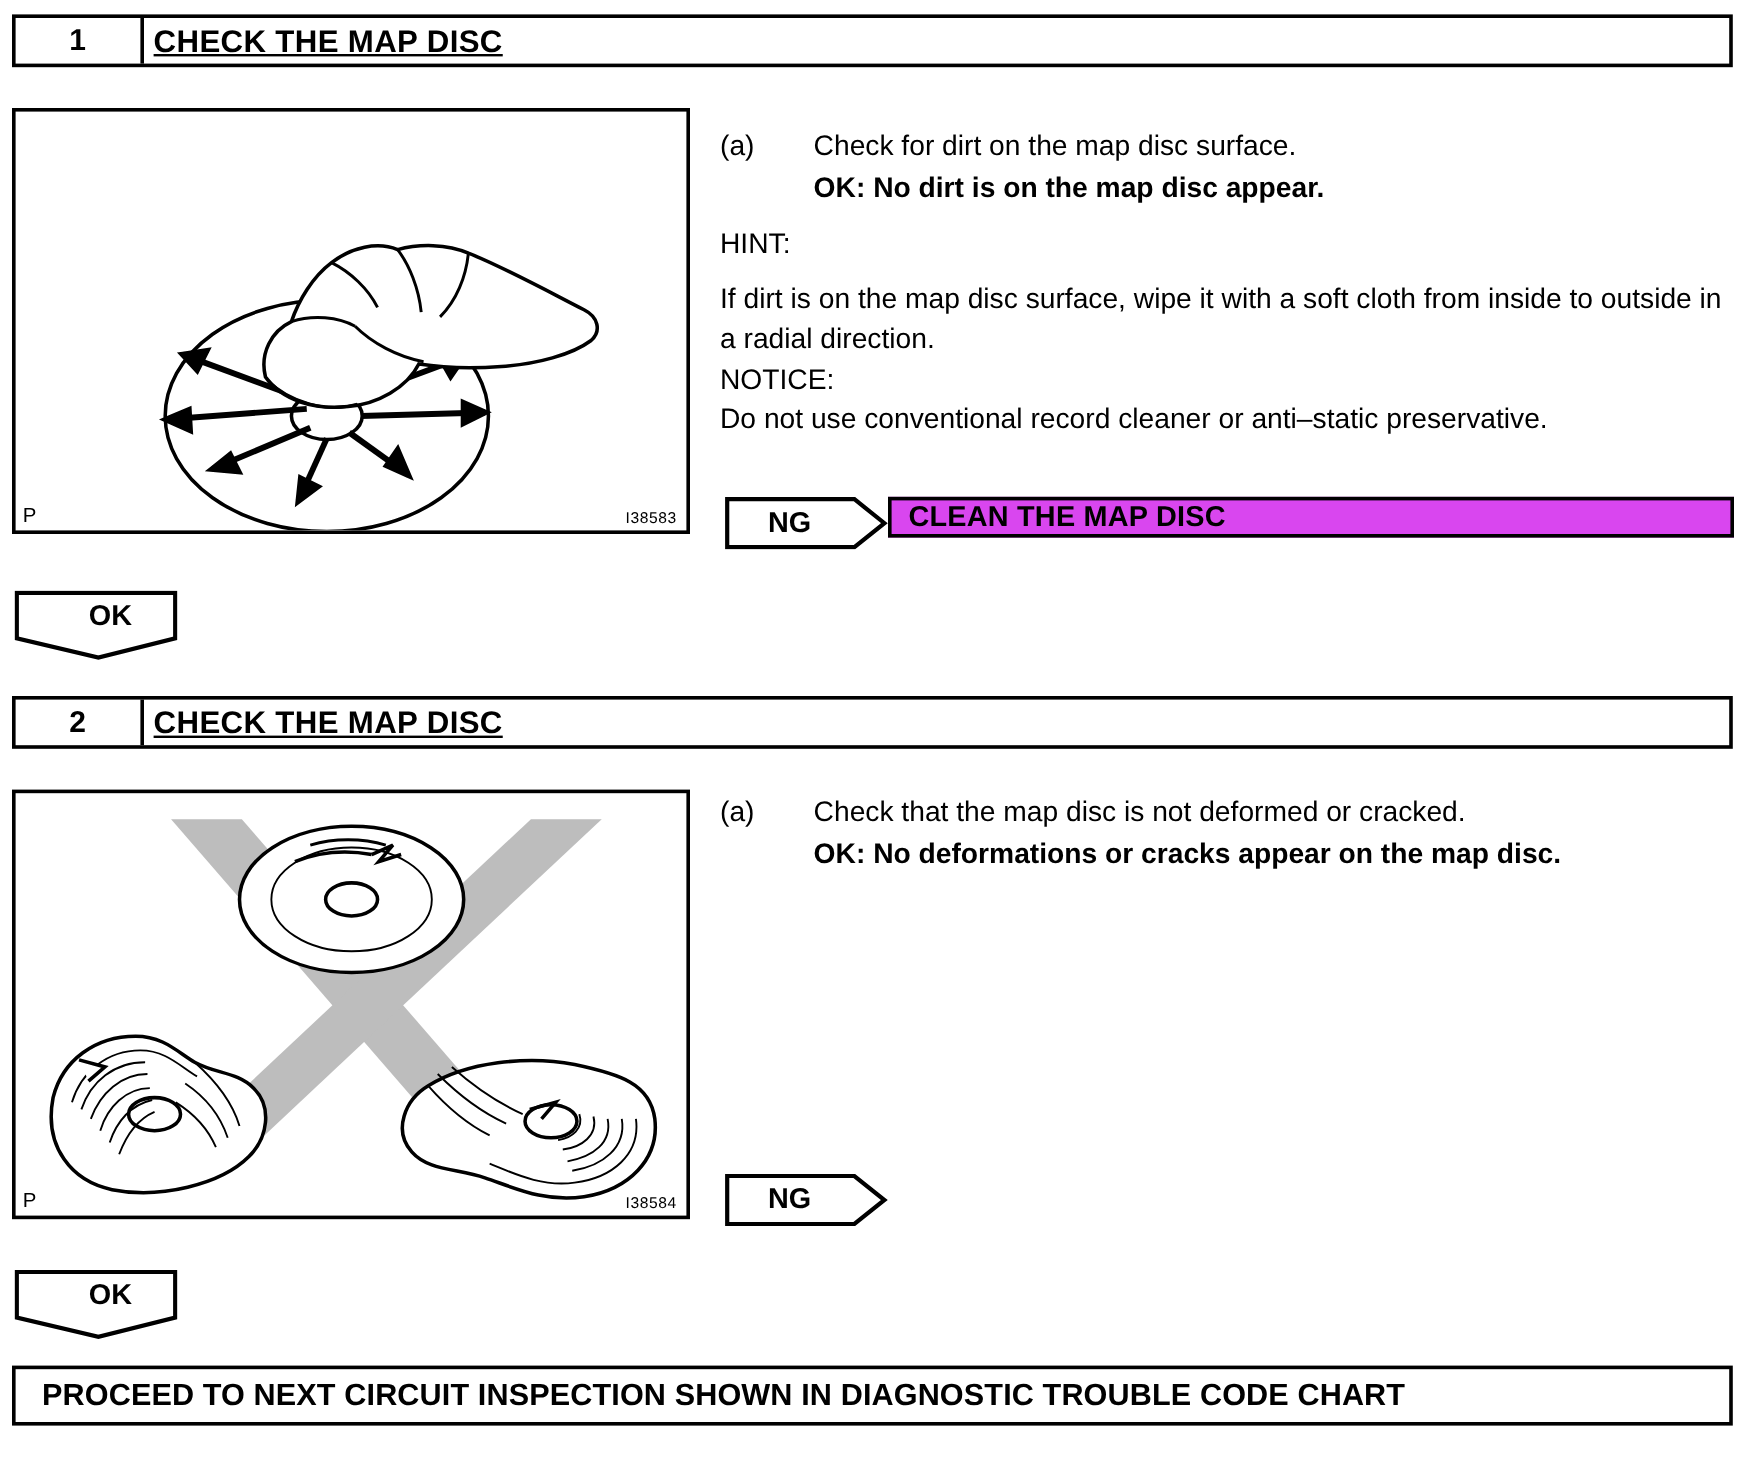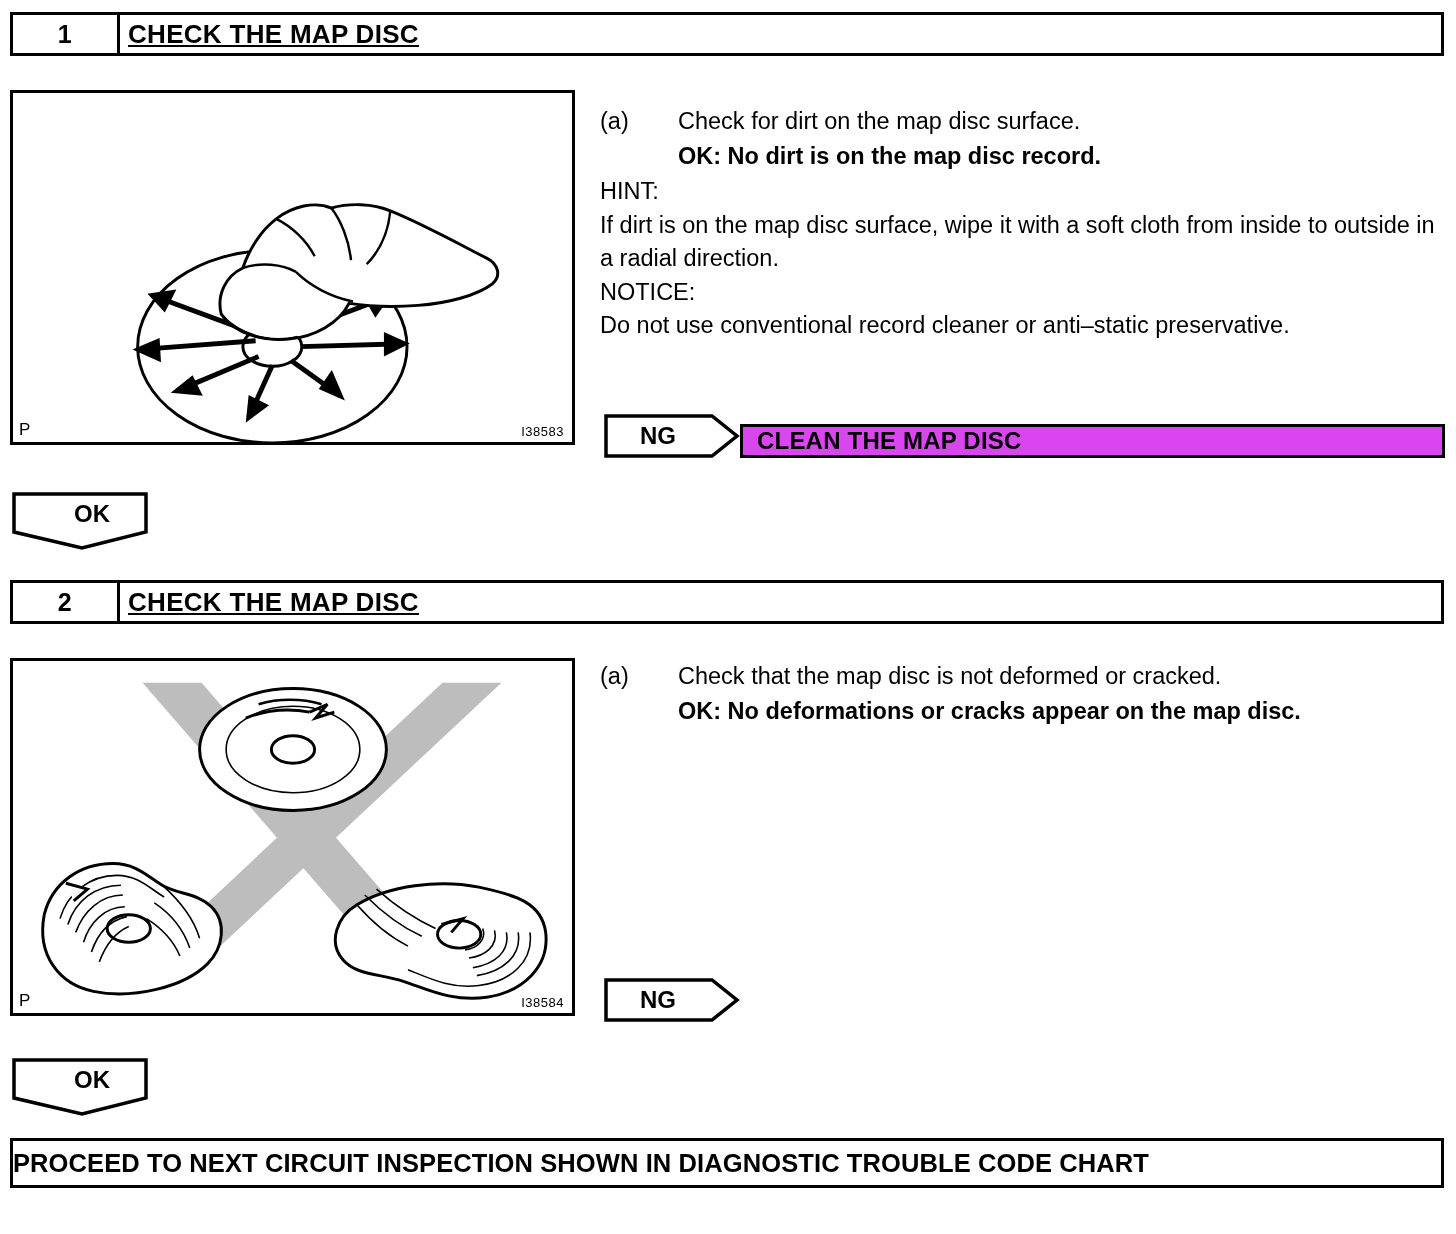--- a/index.html
+++ b/index.html
@@ -91,28 +91,28 @@
     flex: 0 0 78px;
     font-size: 23.5px;
   }
   .para-body {
     flex: 1;
   }
   .ok-line {
     font-weight: bold;
     margin-top: 2px;
   }
-  .plain-line { margin-top: 1px; }
+  .plain-line { margin-top: 13px; }
   .bold-line { font-weight: normal; }
 
   
   .ng-row {
     position: absolute;
     display: flex;
-    align-items: flex-end;
+    align-items: flex-start;
     height: 44px;
   }
   .ng-tag {
     position: relative;
     width: 136px;
     height: 44px;
     box-sizing: border-box;
     flex: 0 0 136px;
   }
   .ng-tag svg { position: absolute; inset: 0; }
@@ -165,20 +165,21 @@
   
   .final-bar {
     position: absolute;
     left: 10px;
     right: 12px;
     height: 50px;
     border: 3px solid #000;
     box-sizing: border-box;
     display: flex;
     align-items: center;
+    padding-left: 22px;
     font-size: 25.5px;
     font-weight: bold;
     letter-spacing: 0.1px;
     background: #fff;
   }
 </style>
 </head>
 <body>
 
 <div class="page">
@@ -225,21 +226,21 @@
     </svg>
     <div class="fig-corner">P</div>
     <div class="fig-code">I38583</div>
   </div>
 
   <div class="text-col" style="left:600px; top:105px; width:845px;">
     <div class="para-row">
       <div class="para-label">(a)</div>
       <div class="para-body">
         <div>Check for dirt on the map disc surface.</div>
-        <div class="ok-line">OK: No dirt is on the map disc record.</div>
+        <div class="ok-line">OK: No dirt is on the map disc appear.</div>
       </div>
     </div>
     <div class="plain-line">HINT:</div>
     <div class="plain-line">If dirt is on the map disc surface, wipe it with a soft cloth from inside to outside in a radial direction.</div>
     <div class="bold-line">NOTICE:</div>
     <div class="bold-line">Do not use conventional record cleaner or anti–static preservative.</div>
   </div>
 
   <div class="ng-row" style="left:604px; top:414px; width:841px;">
     <div class="ng-tag">

